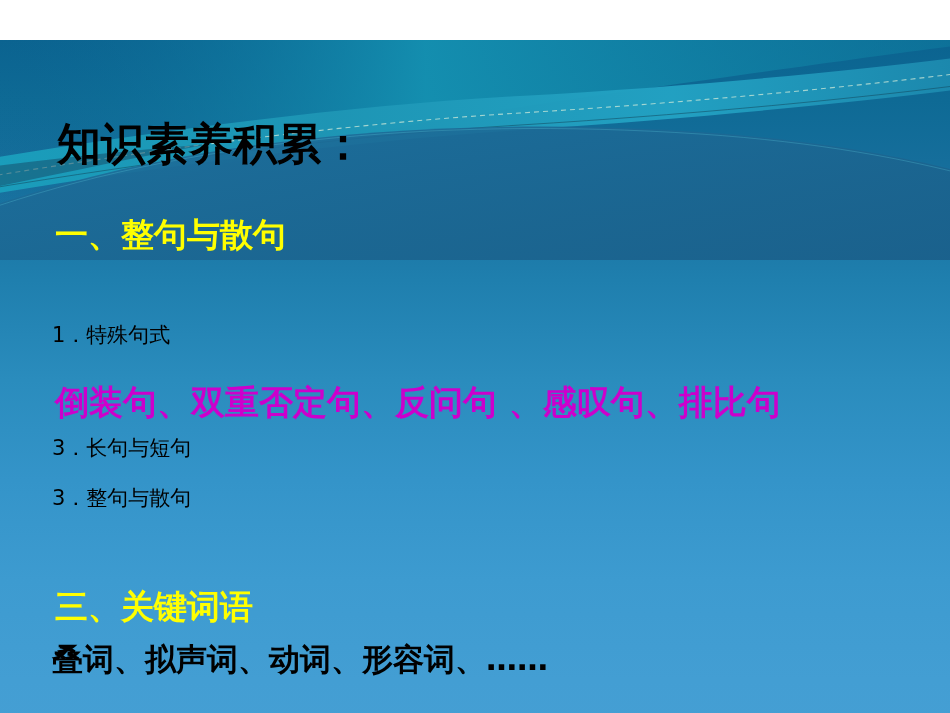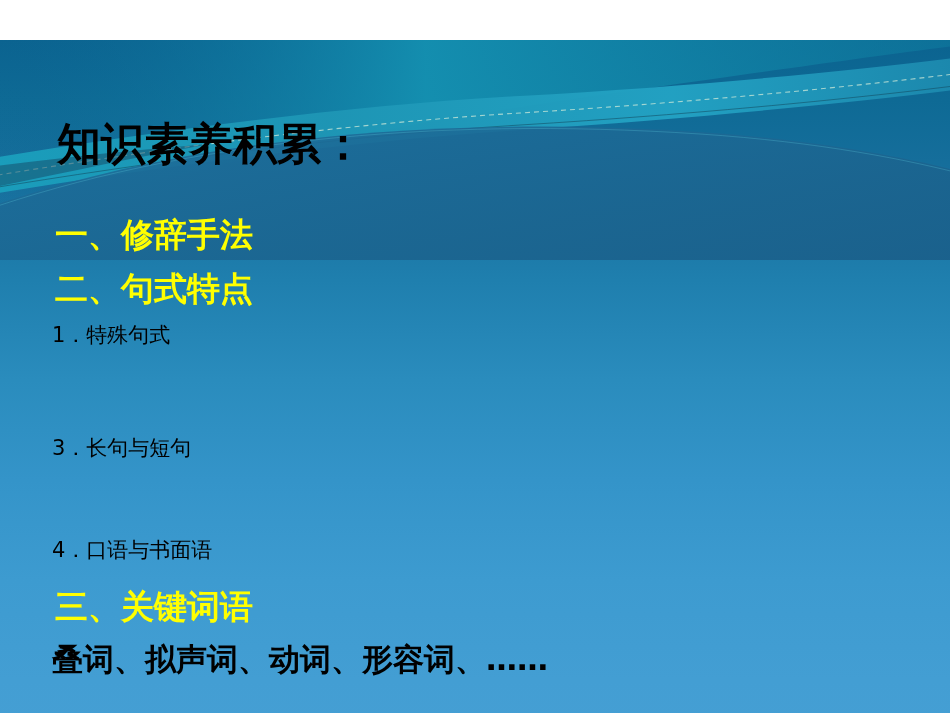--- a/index.html
+++ b/index.html
@@ -135,30 +135,30 @@
 
     <path d="M -20,172 C 180,102 430,76 700,94 C 820,102 910,120 970,136" fill="none" stroke="#4fb8cf" stroke-width="1" opacity="0.35"></path>
 
     <path d="M -20,128 C 60,118 130,110 210,104 C 130,118 60,134 -20,150 Z" fill="#16506d" opacity="0.55"></path>
   </svg>
 
   <div class="content">
 
     <div class="line title">知识素养积累：</div>
 
-    <div class="line hdr hdr-1">一、修辞手法</div>
+    <div class="line hdr hdr-1">一、整句与散句</div>
 
-    <div class="line hdr hdr-2">二、句式特点</div>
 
     <div class="line num num-1">1．特殊句式</div>
 
+    <div class="line magenta">倒装句、双重否定句、反问句 、感叹句、排比句</div>
 
     <div class="line num num-2">3．长句与短句</div>
 
+    <div class="line num num-3">3．整句与散句</div>
 
-    <div class="line num num-4">4．口语与书面语</div>
 
     <div class="line hdr hdr-3">三、关键词语</div>
 
     <div class="line tail">叠词、拟声词、动词、形容词、……</div>
 
   </div>
 </div>
 
 </body></html>

